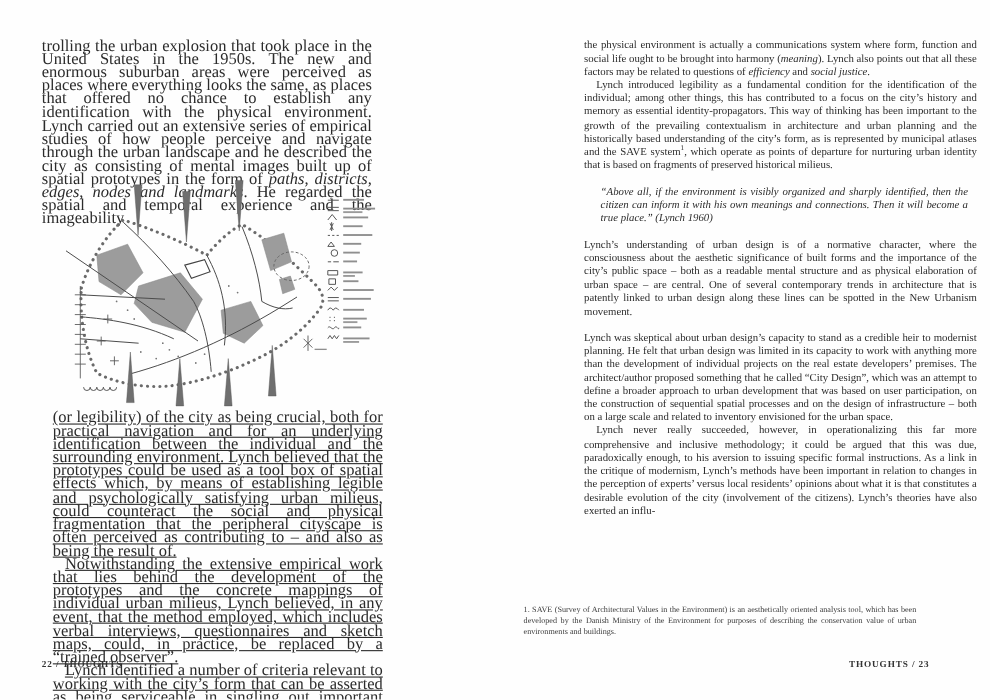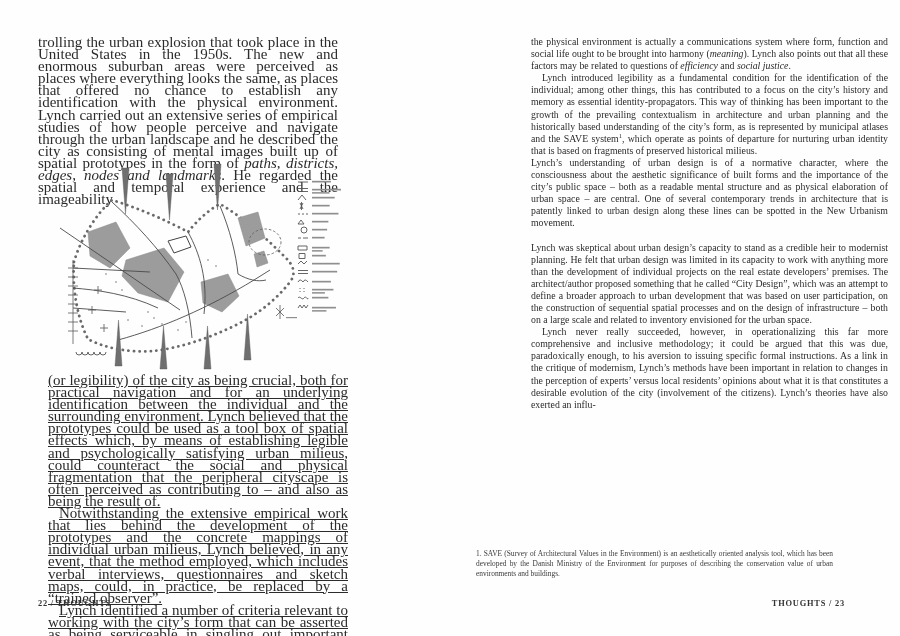--- a/index.html
+++ b/index.html
@@ -138,20 +138,21 @@
       <p><span>(or legibility) of the city as being crucial, both for practical navigation and for an underlying identification between the individual and the surrounding environment. Lynch believed that the prototypes could be used as a tool box of spatial effects which, by means of establishing legible and psychologically satisfying urban milieus, could counteract the social and physical fragmentation that the peripheral cityscape is often perceived as contributing to – and also as being the result of.</span></p>
       <p class="indent"><span>Notwithstanding the extensive empirical work that lies behind the development of the prototypes and the concrete mappings of individual urban milieus, Lynch believed, in any event, that the method employed, which includes verbal interviews, questionnaires and sketch maps, could, in practice, be replaced by a “trained observer”.</span></p>
       <p class="indent"><span>Lynch identified a number of criteria relevant to working with the city’s form that can be asserted as being serviceable in singling out important motifs within the last half a century of urban design. These have to do with the essentiality of clear, recognizable and memorable identities that are attached to places (</span><em>identity</em><span>), with the need for a merging between the physical organization and the mental orientation in the city (</span><em>legibility</em><span>) and with the fact that</span></p>
     </div>
 
   <div class="block footer" id="footer-left">22 / THOUGHTS</div>
 
   <div class="block" id="right-col">
       <p><span>the physical environment is actually a communications system where form, function and social life ought to be brought into harmony (</span><em>meaning</em><span>). Lynch also points out that all these factors may be related to questions of </span><em>efficiency</em><span> and </span><em>social justice</em><span>.</span></p>
       <p class="indent"><span>Lynch introduced legibility as a fundamental condition for the identification of the individual; among other things, this has contributed to a focus on the city’s history and memory as essential identity-propagators. This way of thinking has been important to the growth of the prevailing contextualism in architecture and urban planning and the historically based understanding of the city’s form, as is represented by municipal atlases and the SAVE system</span><sup>1</sup><span>, which operate as points of departure for nurturing urban identity that is based on fragments of preserved historical milieus.</span></p>
+      <p class="quote"><em>“Above all, if the environment is visibly organized and sharply identified, then the citizen can inform it with his own meanings and connections. Then it will become a true place.”</em><span> (Lynch 1960)</span></p>
       <p><span>Lynch’s understanding of urban design is of a normative character, where the consciousness about the aesthetic significance of built forms and the importance of the city’s public space – both as a readable mental structure and as physical elaboration of urban space – are central. One of several contemporary trends in architecture that is patently linked to urban design along these lines can be spotted in the New Urbanism movement.</span></p>
       <p class="spaced"><span>Lynch was skeptical about urban design’s capacity to stand as a credible heir to modernist planning. He felt that urban design was limited in its capacity to work with anything more than the development of individual projects on the real estate developers’ premises. The architect/author proposed something that he called “City Design”, which was an attempt to define a broader approach to urban development that was based on user participation, on the construction of sequential spatial processes and on the design of infrastructure – both on a large scale and related to inventory envisioned for the urban space.</span></p>
       <p class="indent"><span>Lynch never really succeeded, however, in operationalizing this far more comprehensive and inclusive methodology; it could be argued that this was due, paradoxically enough, to his aversion to issuing specific formal instructions. As a link in the critique of modernism, Lynch’s methods have been important in relation to changes in the perception of experts’ versus local residents’ opinions about what it is that constitutes a desirable evolution of the city (involvement of the citizens). Lynch’s theories have also exerted an influ-</span></p>
     </div>
 
   <div class="block" id="footnote">1. SAVE (Survey of Architectural Values in the Environment) is an aesthetically oriented analysis tool, which has been developed by the Danish Ministry of the Environment for purposes of describing the conservation value of urban environments and buildings.</div>
 
   <div class="block footer" id="footer-right">THOUGHTS / 23</div>
 </div>
 

